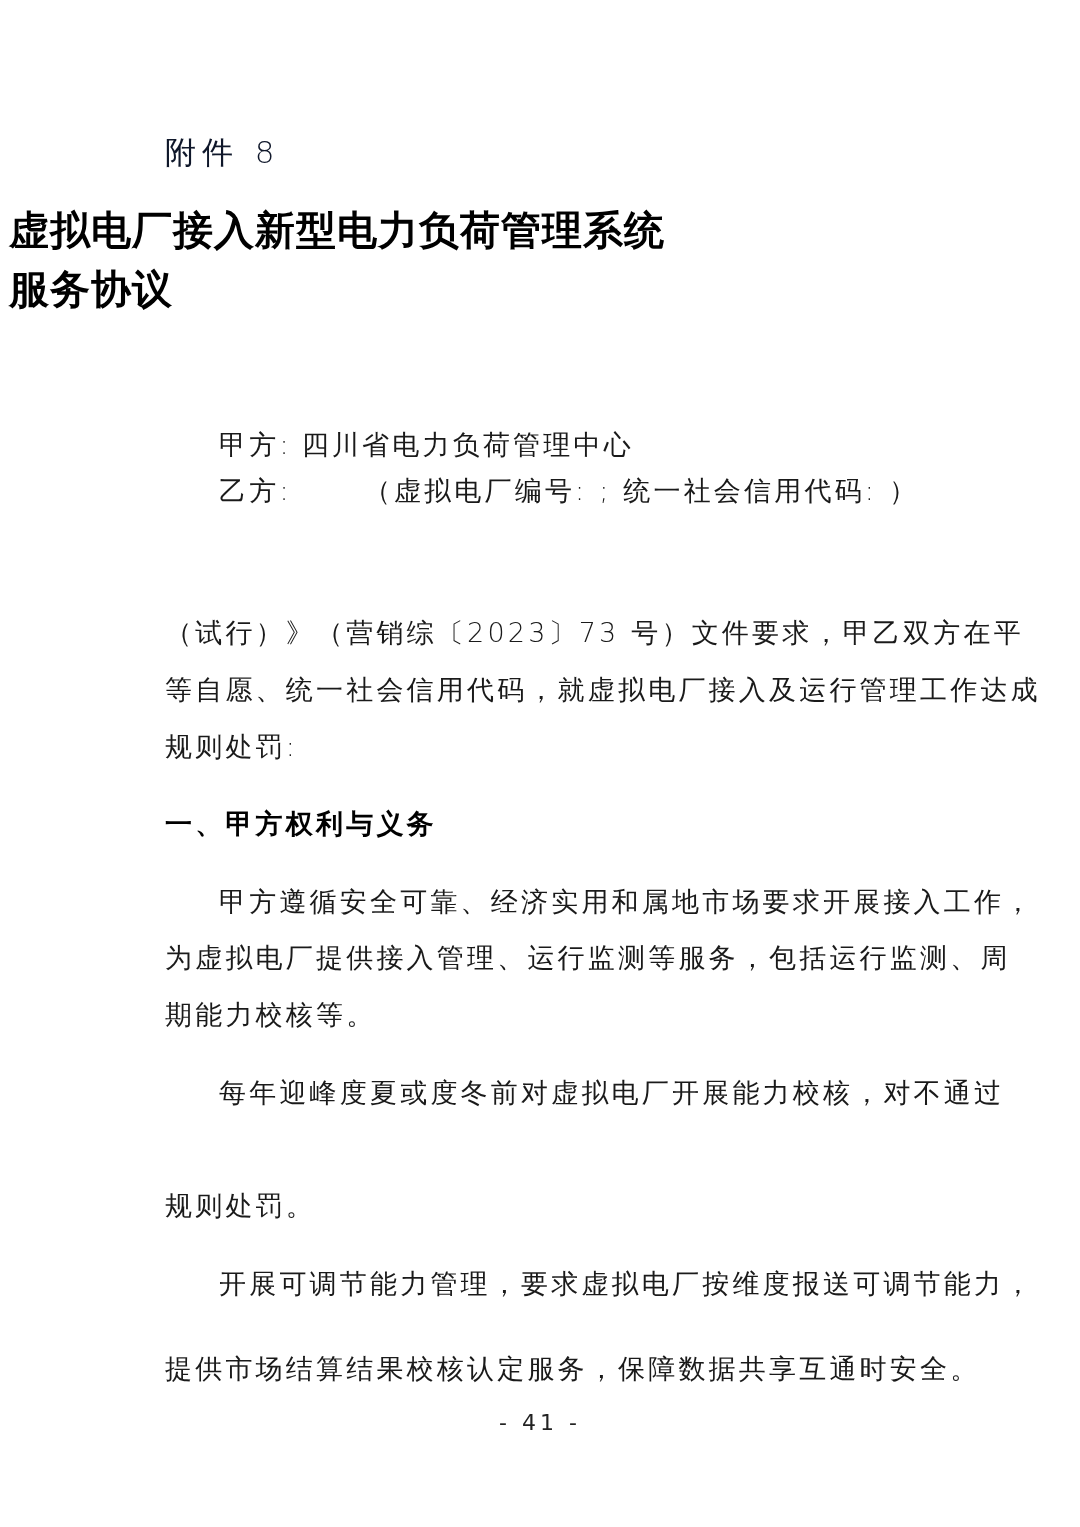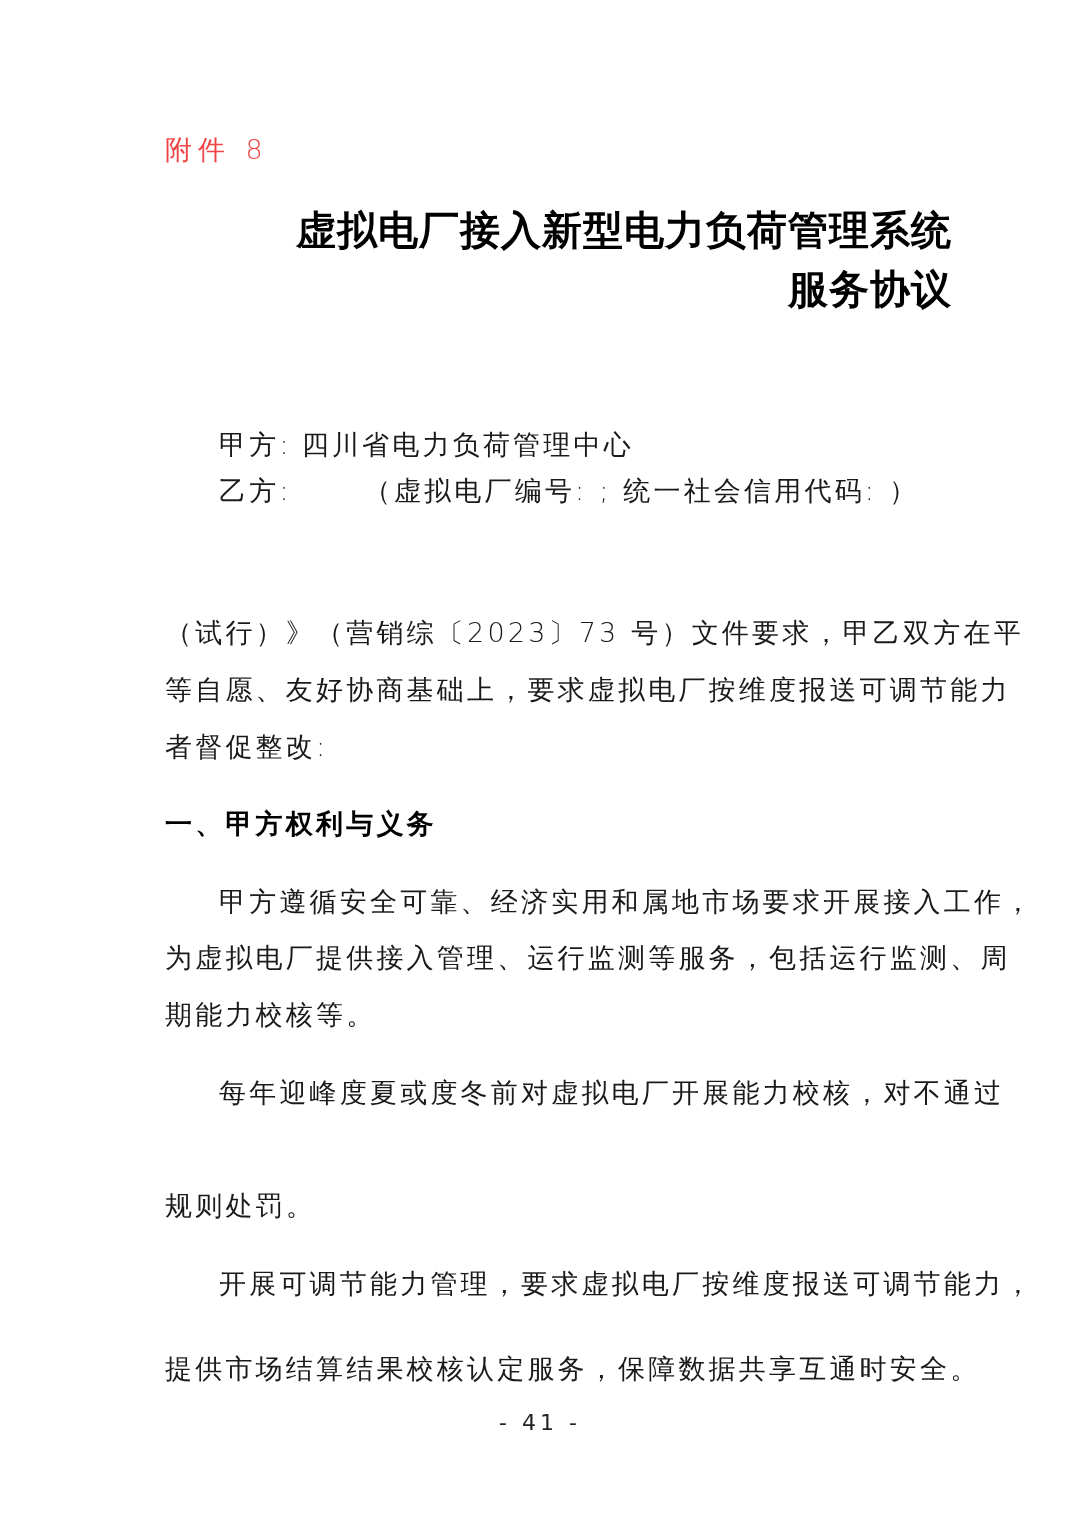--- a/index.html
+++ b/index.html
@@ -18,30 +18,30 @@
     .page {
       position: absolute;
       left: 0; top: 0;
       width: 1080px; height: 1527px;
       background: #ffffff;
     }
     .attachment-label {
       position: absolute;
       left: 165px;
       top: 132px;
-      font-size: 27px;
+      font-size: 31px;
       letter-spacing: 6px;
       font-weight: 300;
-      color: #ef4444;
+      color: #0f172a;
     }
     .title {
       position: absolute;
-      left: 0;
+      left: 9px;
       width: 952px;
-      text-align: right;
+      text-align: left;
       font-family: "DejaVu Serif", serif;
       font-weight: bold;
       font-size: 40px;
       color: #000;
       letter-spacing: 1px;
     }
     .title.line1 { top: 203px; }
     .title.line2 { top: 262px; }
 
     .line {
@@ -85,22 +85,22 @@
 
   <div class="line indent" style="top:398px;margin-top:29px;">
     <span>甲方:</span><span style="display:inline-block;width:10px;"></span><span>四川省电力负荷管理中心</span>
   </div>
 
   <div class="line indent" style="top:473px;">
     <span>乙方:</span><span class="party-b-blank"></span><span>（虚拟电厂编号: ; 统一社会信用代码: ）</span>
   </div>
 
   <div class="line" style="top:615px;">（试行）》（营销综〔2023〕73 号）文件要求，甲乙双方在平</div>
-  <div class="line" style="top:672px;">等自愿、友好协商基础上，要求虚拟电厂按维度报送可调节能力</div>
-  <div class="line" style="top:729px;">者督促整改:</div>
+  <div class="line" style="top:672px;">等自愿、统一社会信用代码，就虚拟电厂接入及运行管理工作达成</div>
+  <div class="line" style="top:729px;">规则处罚:</div>
 
   <div class="line heading" style="top:806px;">一、甲方权利与义务</div>
 
   <div class="line indent" style="top:884px;">甲方遵循安全可靠、经济实用和属地市场要求开展接入工作，</div>
   <div class="line" style="top:940px;">为虚拟电厂提供接入管理、运行监测等服务，包括运行监测、周</div>
   <div class="line" style="top:997px;">期能力校核等。</div>
 
   <div class="line indent" style="top:1075px;">每年迎峰度夏或度冬前对虚拟电厂开展能力校核，对不通过</div>
   <div class="line" style="top:1188px;">规则处罚。</div>
 

